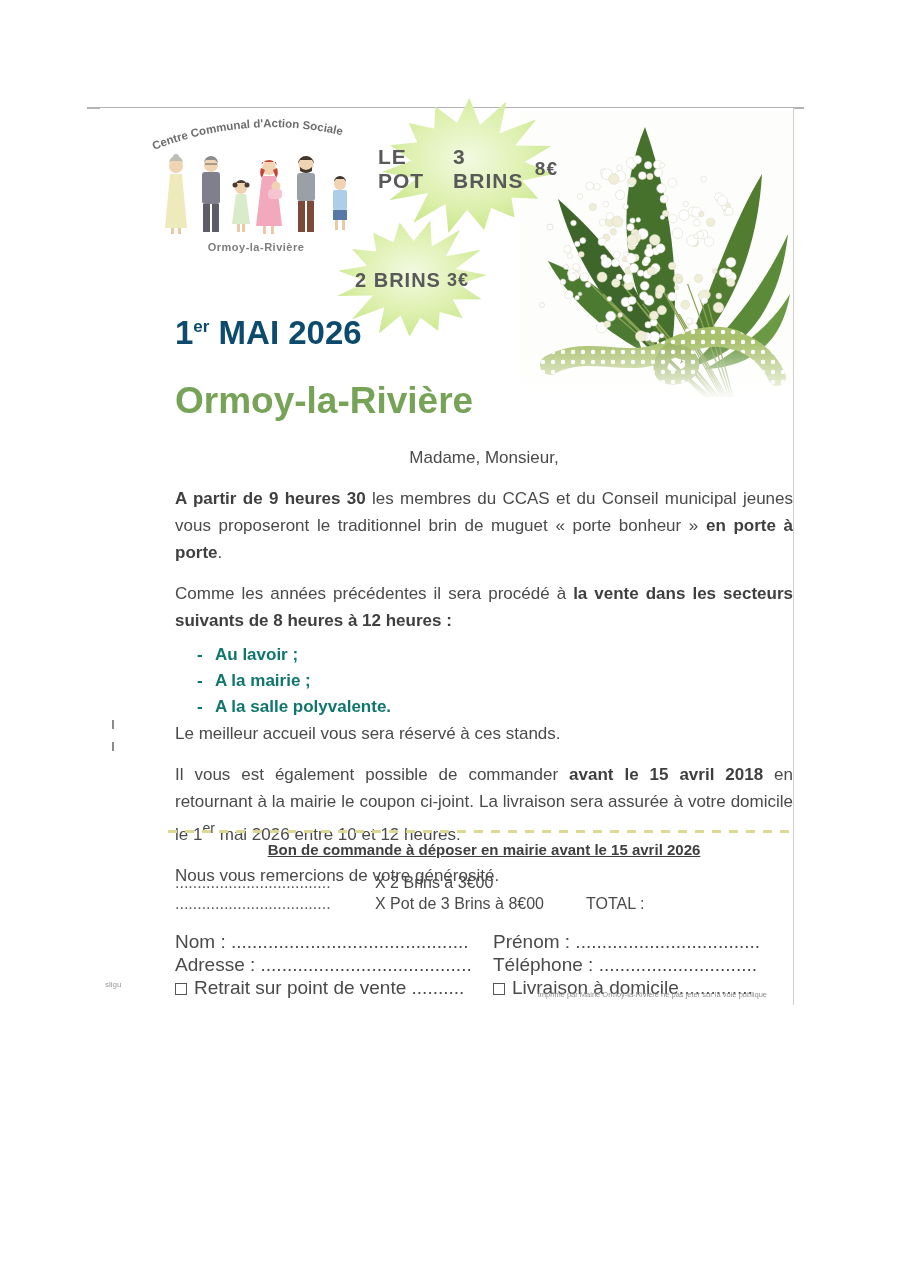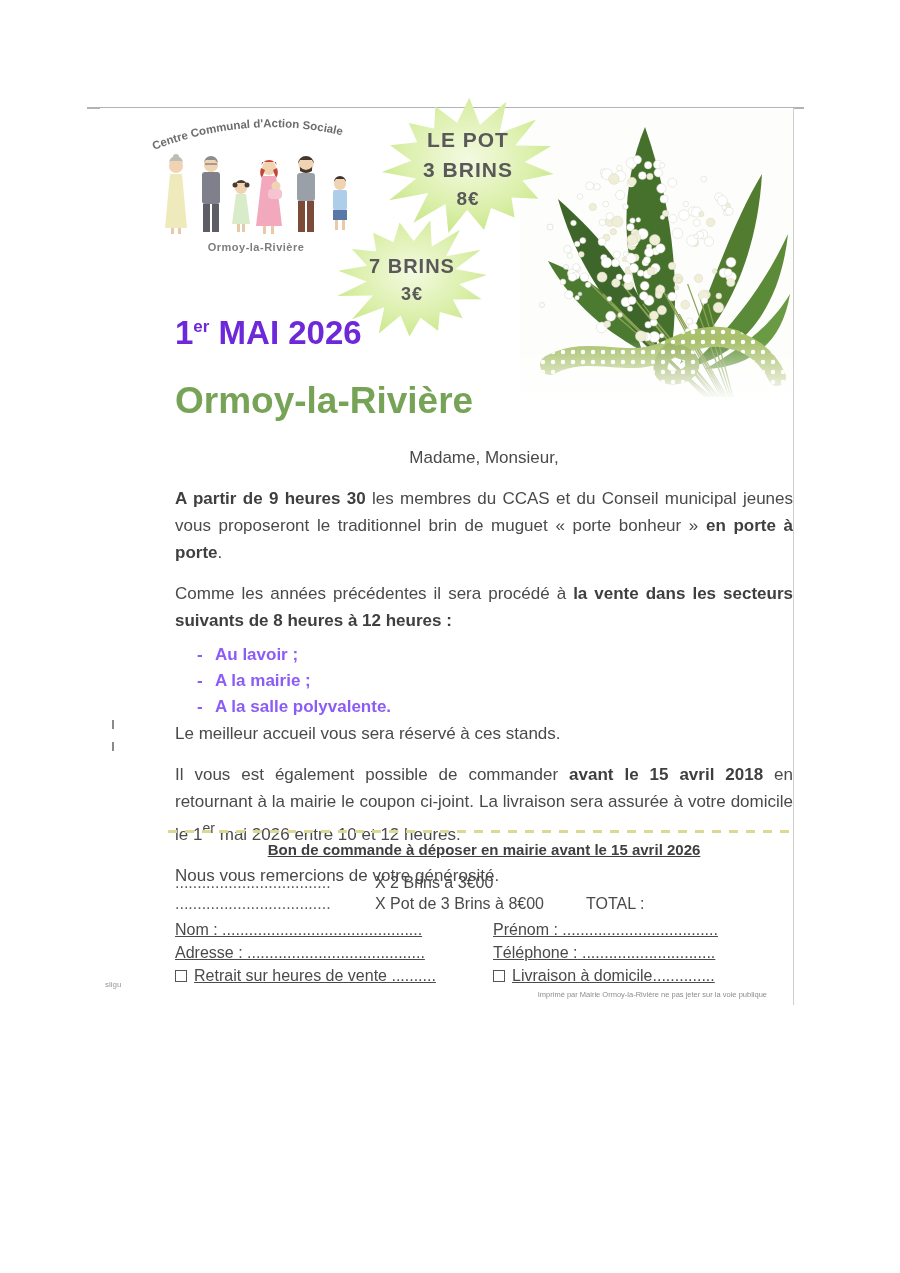--- a/index.html
+++ b/index.html
@@ -12,60 +12,60 @@
 
   
   .logo{position:absolute;left:48px;top:2px;width:216px;height:136px;text-align:center;}
   .logo svg{display:block;margin:0 auto;}
   .logo-caption{font-size:11px;color:#7d7d7d;font-weight:bold;letter-spacing:.5px;margin-top:1px;}
 
   
   .badge{position:absolute;}
   .badge svg{position:absolute;left:0;top:0;}
   .badge .badge-text{position:absolute;left:0;top:0;width:100%;height:100%;display:flex;
-       flex-direction:column;align-items:center;justify-content:center;gap:6px;
+       align-items:center;justify-content:center;gap:6px;
        font-weight:bold;color:#595959;letter-spacing:1px;}
   .badge-pot{left:278px;top:-12px;width:180px;height:146px;}
   .badge-pot .l1,.badge-pot .l2{font-size:21px;}
   .badge-pot .l3{font-size:19px;}
   .badge-brins{left:227px;top:109px;width:170px;height:126px;}
   .badge-brins .l1{font-size:20px;}
   .badge-brins .l2{font-size:18px;}
 
   
   .photo{position:absolute;left:420px;top:1px;width:273px;height:292px;}
 
   
-  .h-date{position:absolute;left:75px;top:206px;font-size:33px;font-weight:bold;color:#6d28d9;}
+  .h-date{position:absolute;left:75px;top:206px;font-size:33px;font-weight:bold;color:#0c4a6e;}
   .h-date sup{font-size:17px;}
   .h-town{position:absolute;left:75px;top:272px;font-size:37px;font-weight:bold;color:#76a356;}
 
   
   .body-text{position:absolute;left:75px;top:336px;width:618px;font-size:17px;line-height:27px;color:#4a4a4a;}
   .body-text p{margin:0 0 14px 0;text-align:justify;}
   .body-text .salutation{text-align:center;}
   b{color:#3f3f3f;}
-  .bullets{margin:8px 0 0 22px;padding:0;list-style:none;font-weight:bold;color:#8b5cf6;}
+  .bullets{margin:8px 0 0 22px;padding:0;list-style:none;font-weight:bold;color:#0f766e;}
   .bullets li{line-height:26px;}
   .bullets .dash{display:inline-block;width:18px;}
   .stands{margin-bottom:14px;}
 
   
   .dash-sep{position:absolute;left:68px;top:722px;width:628px;height:3px;
     background:repeating-linear-gradient(90deg,#dcd993 0 9px,transparent 9px 17px);}
 
   
   .form{position:absolute;left:75px;top:733px;width:618px;font-size:16px;color:#4a4a4a;}
   .form-title{text-align:center;font-weight:bold;font-size:15px;color:#3f3f3f;
       text-decoration:underline;margin-bottom:16px;}
   .order-line{display:flex;align-items:baseline;height:21px;}
   .order-line .dots{width:160px;overflow:hidden;white-space:nowrap;color:#5a5a5a;}
   .order-line .order-label{margin-left:40px;}
   .order-line .total{margin-left:42px;}
-  .fields{margin-top:2px;font-size:16px;text-decoration:underline;}
+  .fields{margin-top:14px;font-size:19px;}
   .field-row{display:flex;line-height:23px;}
   .field-cell-left{width:318px;overflow:hidden;white-space:nowrap;}
   .field-cell-right{flex:1;overflow:hidden;white-space:nowrap;}
   .checkbox{display:inline-block;width:10px;height:10px;border:1.5px solid #555;
       margin-right:7px;vertical-align:-1px;background:#fff;}
 
   
   .fine-print{position:absolute;right:26px;top:882px;font-size:7.5px;color:#8d8d8d;}
   .artifact-word{position:absolute;left:105px;top:980px;font-size:8px;color:#9a9a9a;}
   .tick{position:absolute;width:2px;height:9px;background:#8a8a8a;}
@@ -383,21 +383,21 @@
         <defs>
             <radialGradient id="stargrad2" cx=".5" cy=".45" r=".65">
           <stop offset="0" stop-color="#f3fae1"></stop>
               <stop offset=".55" stop-color="#ddf0ae"></stop>
               <stop offset="1" stop-color="#c2e47e"></stop>
         </radialGradient>
           </defs>
         <polygon class="star" fill="url(#stargrad2)" points="154.5,82.3 125.9,82.5 135.7,101.3 112.8,95.0 111.0,113.7 93.5,100.8 82.4,119.5 73.6,98.6 51.8,116.4 57.3,90.3 25.0,102.2 45.9,78.6 10.3,79.1 39.6,64.5 11.3,53.7 40.0,48.8 24.9,31.9 49.3,34.4 46.1,15.8 66.5,25.3 72.6,5.6 86.7,24.1 103.3,3.6 104.8,29.6 133.1,12.8 118.9,39.3 153.8,32.8 128.6,52.0 159.7,57.9 132.2,67.3"></polygon>
       </svg>
       <div class="badge-text">
-        <div class="l1">7 BRINS</div>
+        <div class="l1">2 BRINS</div>
         <div class="l2">3€</div>
       </div>
     </div>
 
     <div class="h-date"><span>1</span><sup>er</sup><span> MAI 2026</span></div>
     <div class="h-town">Ormoy-la-Rivière</div>
 
     <div class="body-text">
       <p class="salutation">Madame, Monsieur,</p>
       <p><b>A partir de 9 heures 30</b><span> les membres du CCAS et du Conseil municipal jeunes vous proposeront le traditionnel brin de muguet « porte bonheur » </span><b>en porte à porte</b><span>.</span></p>
@@ -428,21 +428,21 @@
       <div class="fields">
         <div class="field-row">
           <span class="field-cell-left">Nom : .............................................</span>
           <span class="field-cell-right">Prénom : ...................................</span>
         </div>
         <div class="field-row">
           <span class="field-cell-left">Adresse : ........................................</span>
           <span class="field-cell-right">Téléphone : ..............................</span>
         </div>
         <div class="field-row">
-          <span class="field-cell-left"><span class="checkbox"></span><span>Retrait sur heures de vente ..........</span></span>
+          <span class="field-cell-left"><span class="checkbox"></span><span>Retrait sur point de vente ..........</span></span>
           <span class="field-cell-right"><span class="checkbox"></span><span>Livraison à domicile..............</span></span>
         </div>
       </div>
     </div>
 
     <div class="fine-print">Imprimé par Mairie Ormoy-la-Rivière ne pas jeter sur la voie publique</div>
   </div>
 
   <div class="artifact-word">sligu</div>
   <div class="tick tick1"></div>

